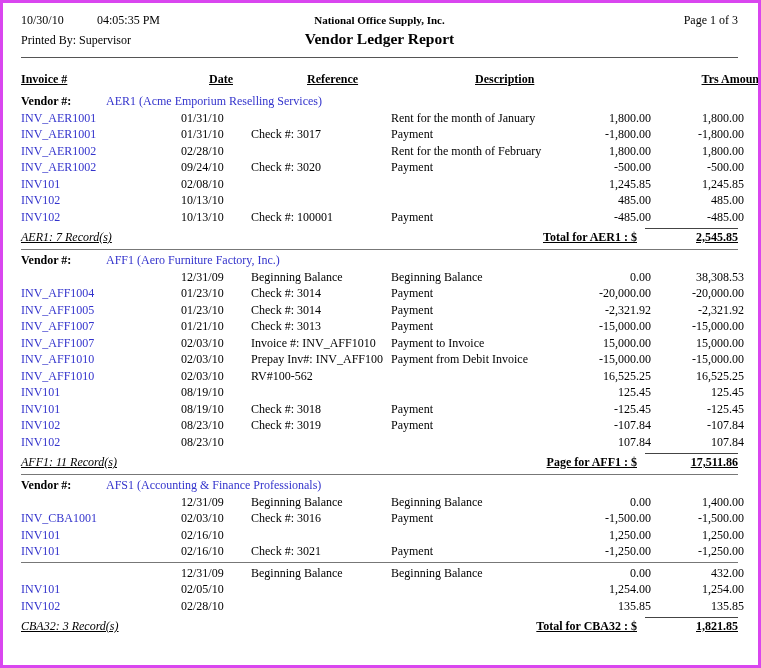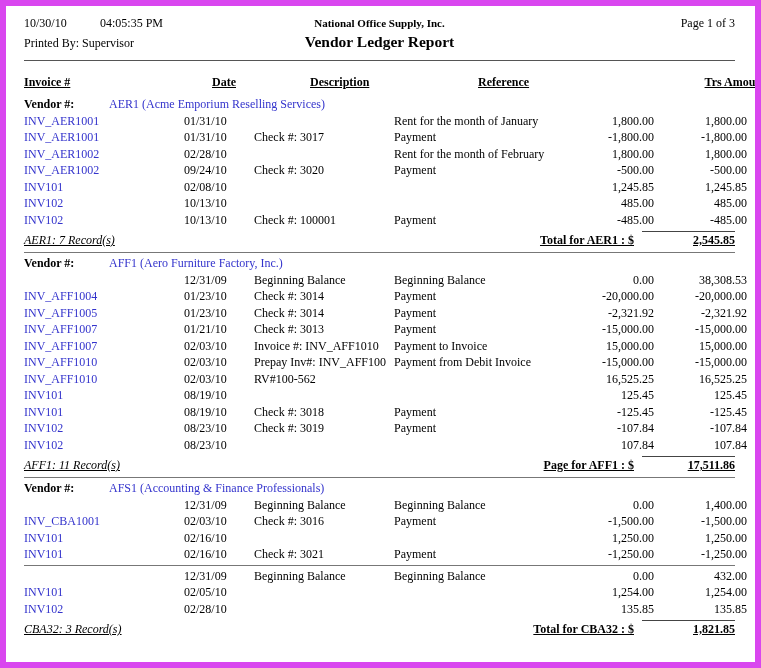--- a/index.html
+++ b/index.html
@@ -1,18 +1,18 @@
 <!DOCTYPE html>
 <html style="--link-color: #3333cc;"><head>
 <meta charset="utf-8">
 <style>
   * { margin:0; padding:0; box-sizing:border-box; }
   html,body { background:#d8d8d8; }
   .page {
-    width:761px; height:668px; background:#ffffff; border:6px solid #d946ef;
+    width:761px; height:668px; background:#ffffff; border:3px solid #d946ef;
     font-family:"Liberation Serif", serif; font-size:12px; color:#000;
     padding:8px 20px 0 18px; overflow:hidden; margin:0;
   }
   .hdr-grid { display:grid; grid-template-columns:200px 1fr 200px; align-items:baseline; }
   .hdr-row1 { line-height:18px; }
   .hdr-row2 { line-height:20px; }
   .hdr-center { text-align:center; }
   .hdr-right { text-align:right; }
   .print-date { display:inline-block; width:76px; }
   .company { font-weight:bold; font-size:11px; }
@@ -52,22 +52,22 @@
       <div class="hdr-center title">Vendor Ledger Report</div>
       <div class="hdr-right"></div>
     </div>
   </div>
 
   <div class="rule rule-top"></div>
 
   <div class="row col-headers">
     <span class="h">Invoice #</span>
     <span class="h">Date</span>
+    <span class="h">Reference</span>
     <span class="h">Description</span>
-    <span class="h">Reference</span>
     <span class="h num">Trs Amount</span>
     <span class="h num">Amount</span>
   </div>
 
   <div id="groups">
       <section class="group">
         <div class="vendor-row"><span class="vendor-label">Vendor #:</span><span class="vendor-link">AER1 (Acme Emporium Reselling Services)</span></div>
         <div class="row data-row">
           <span class="cell invoice link">INV_AER1001</span>
           <span class="cell date">01/31/10</span>

